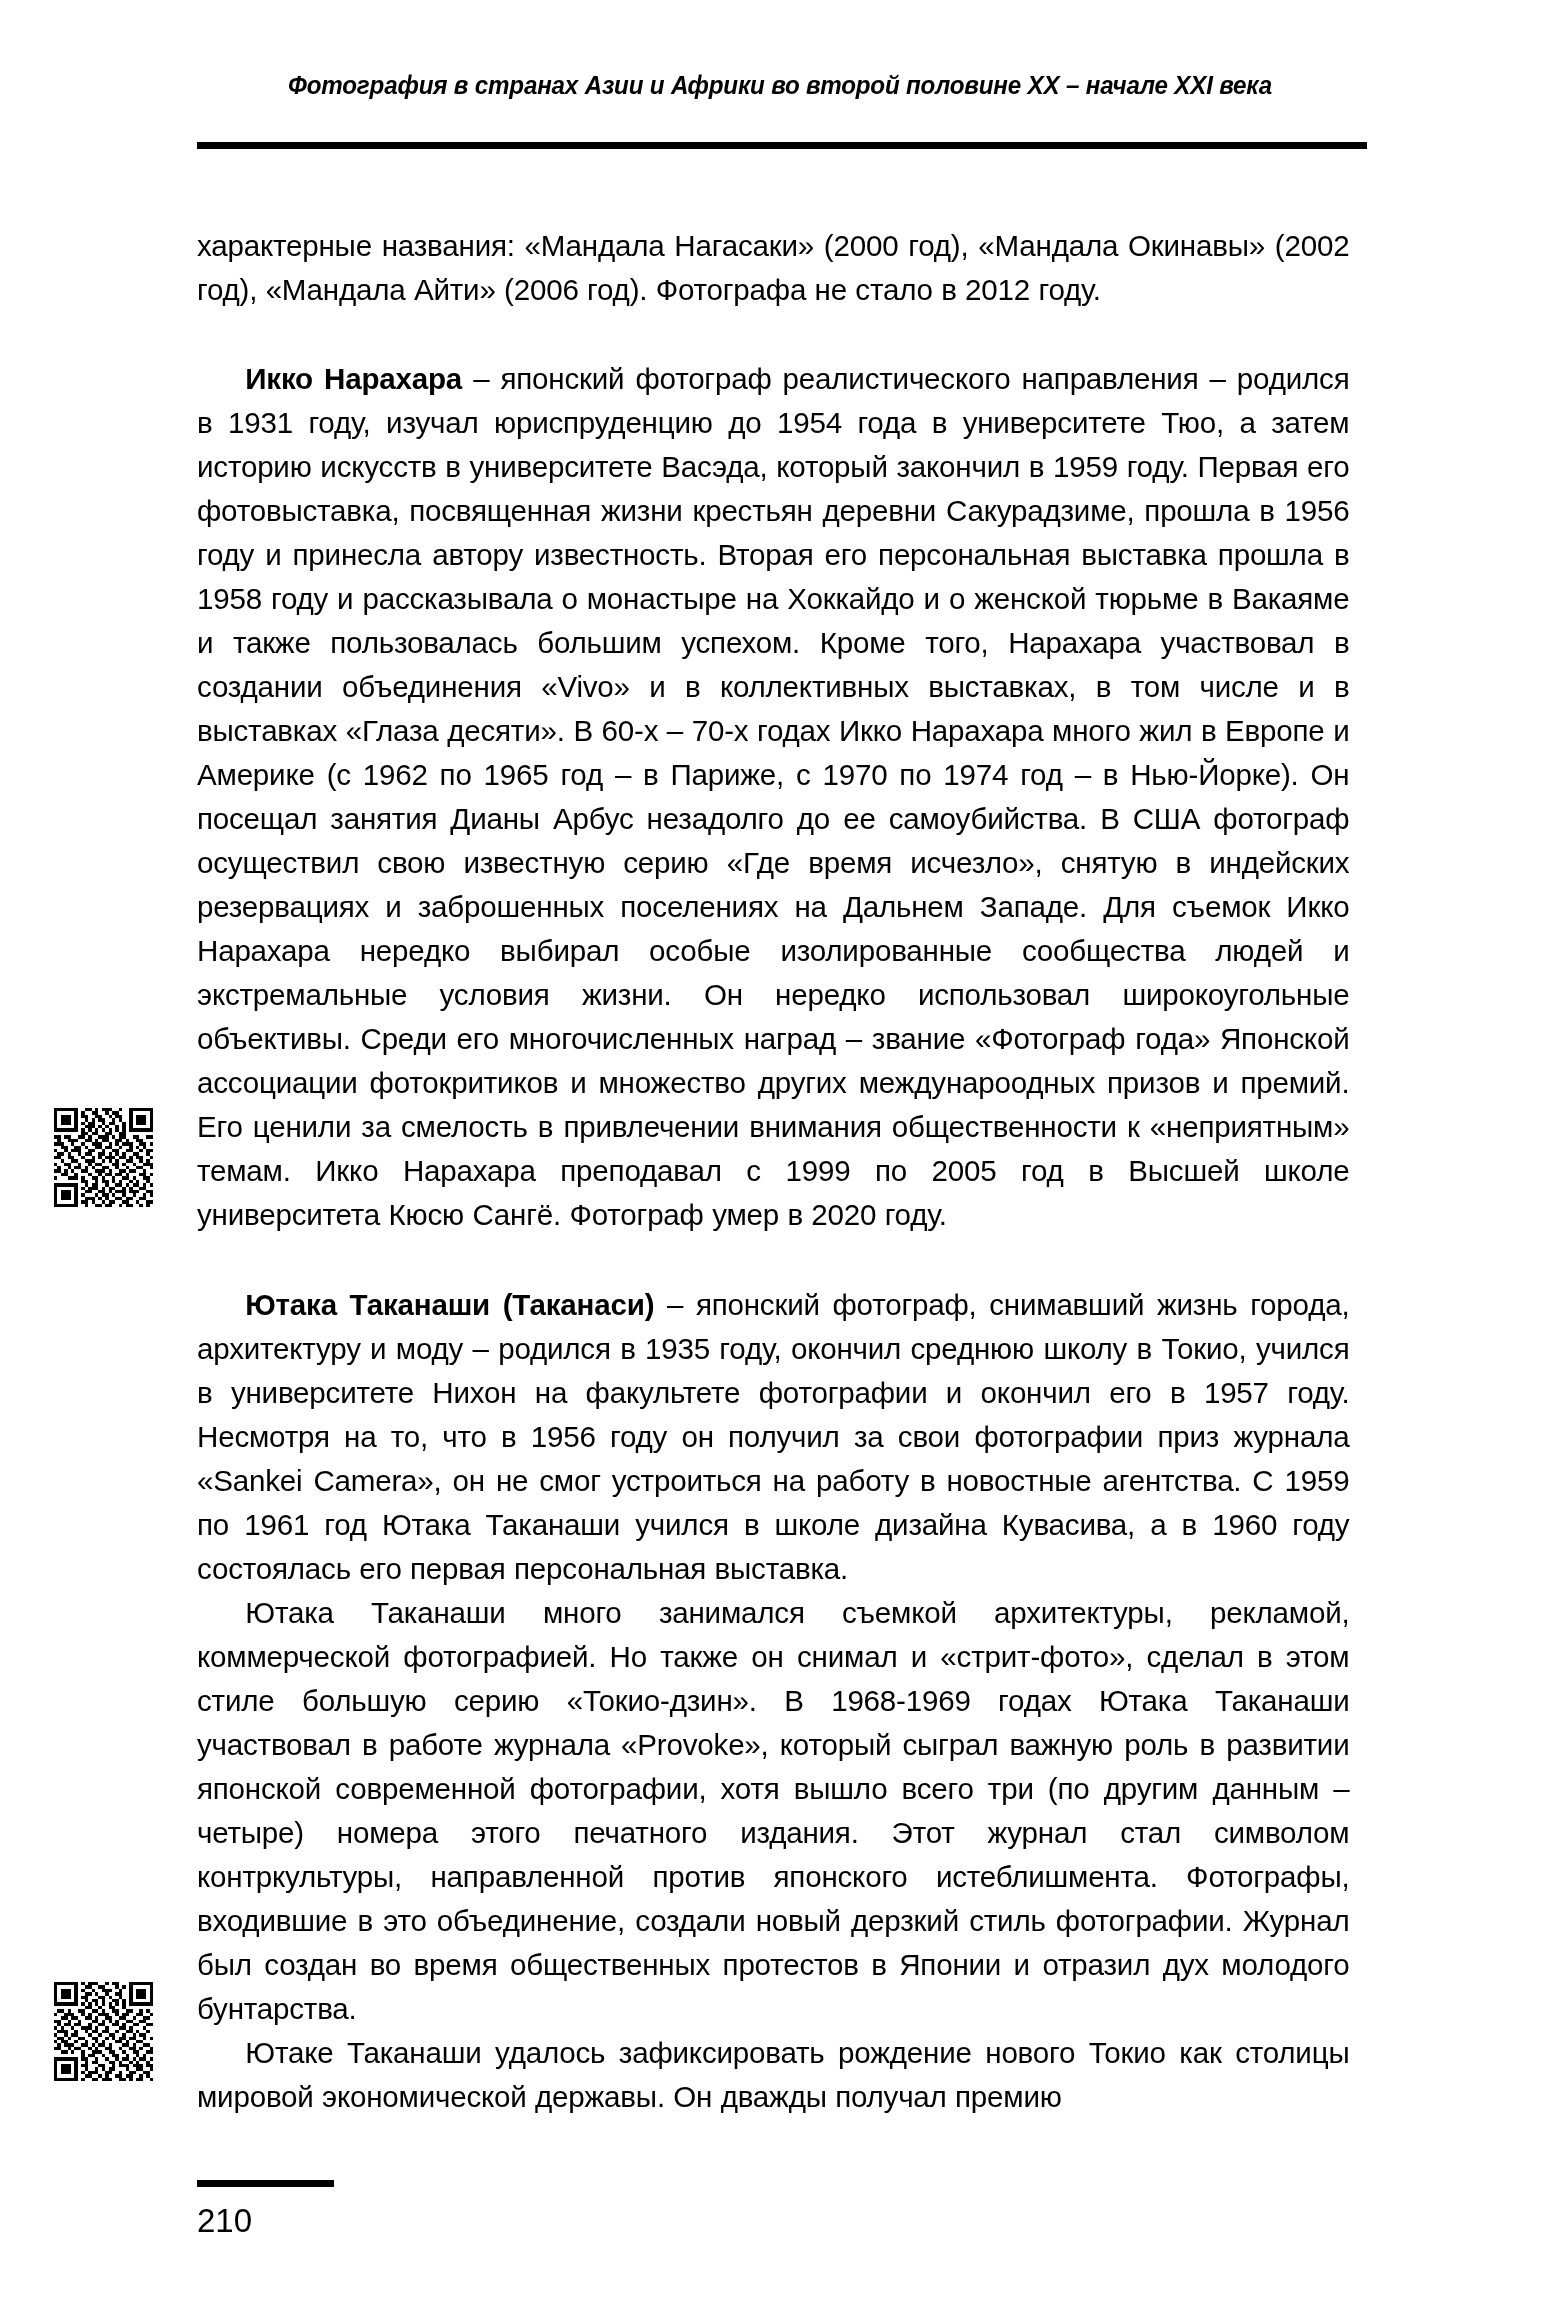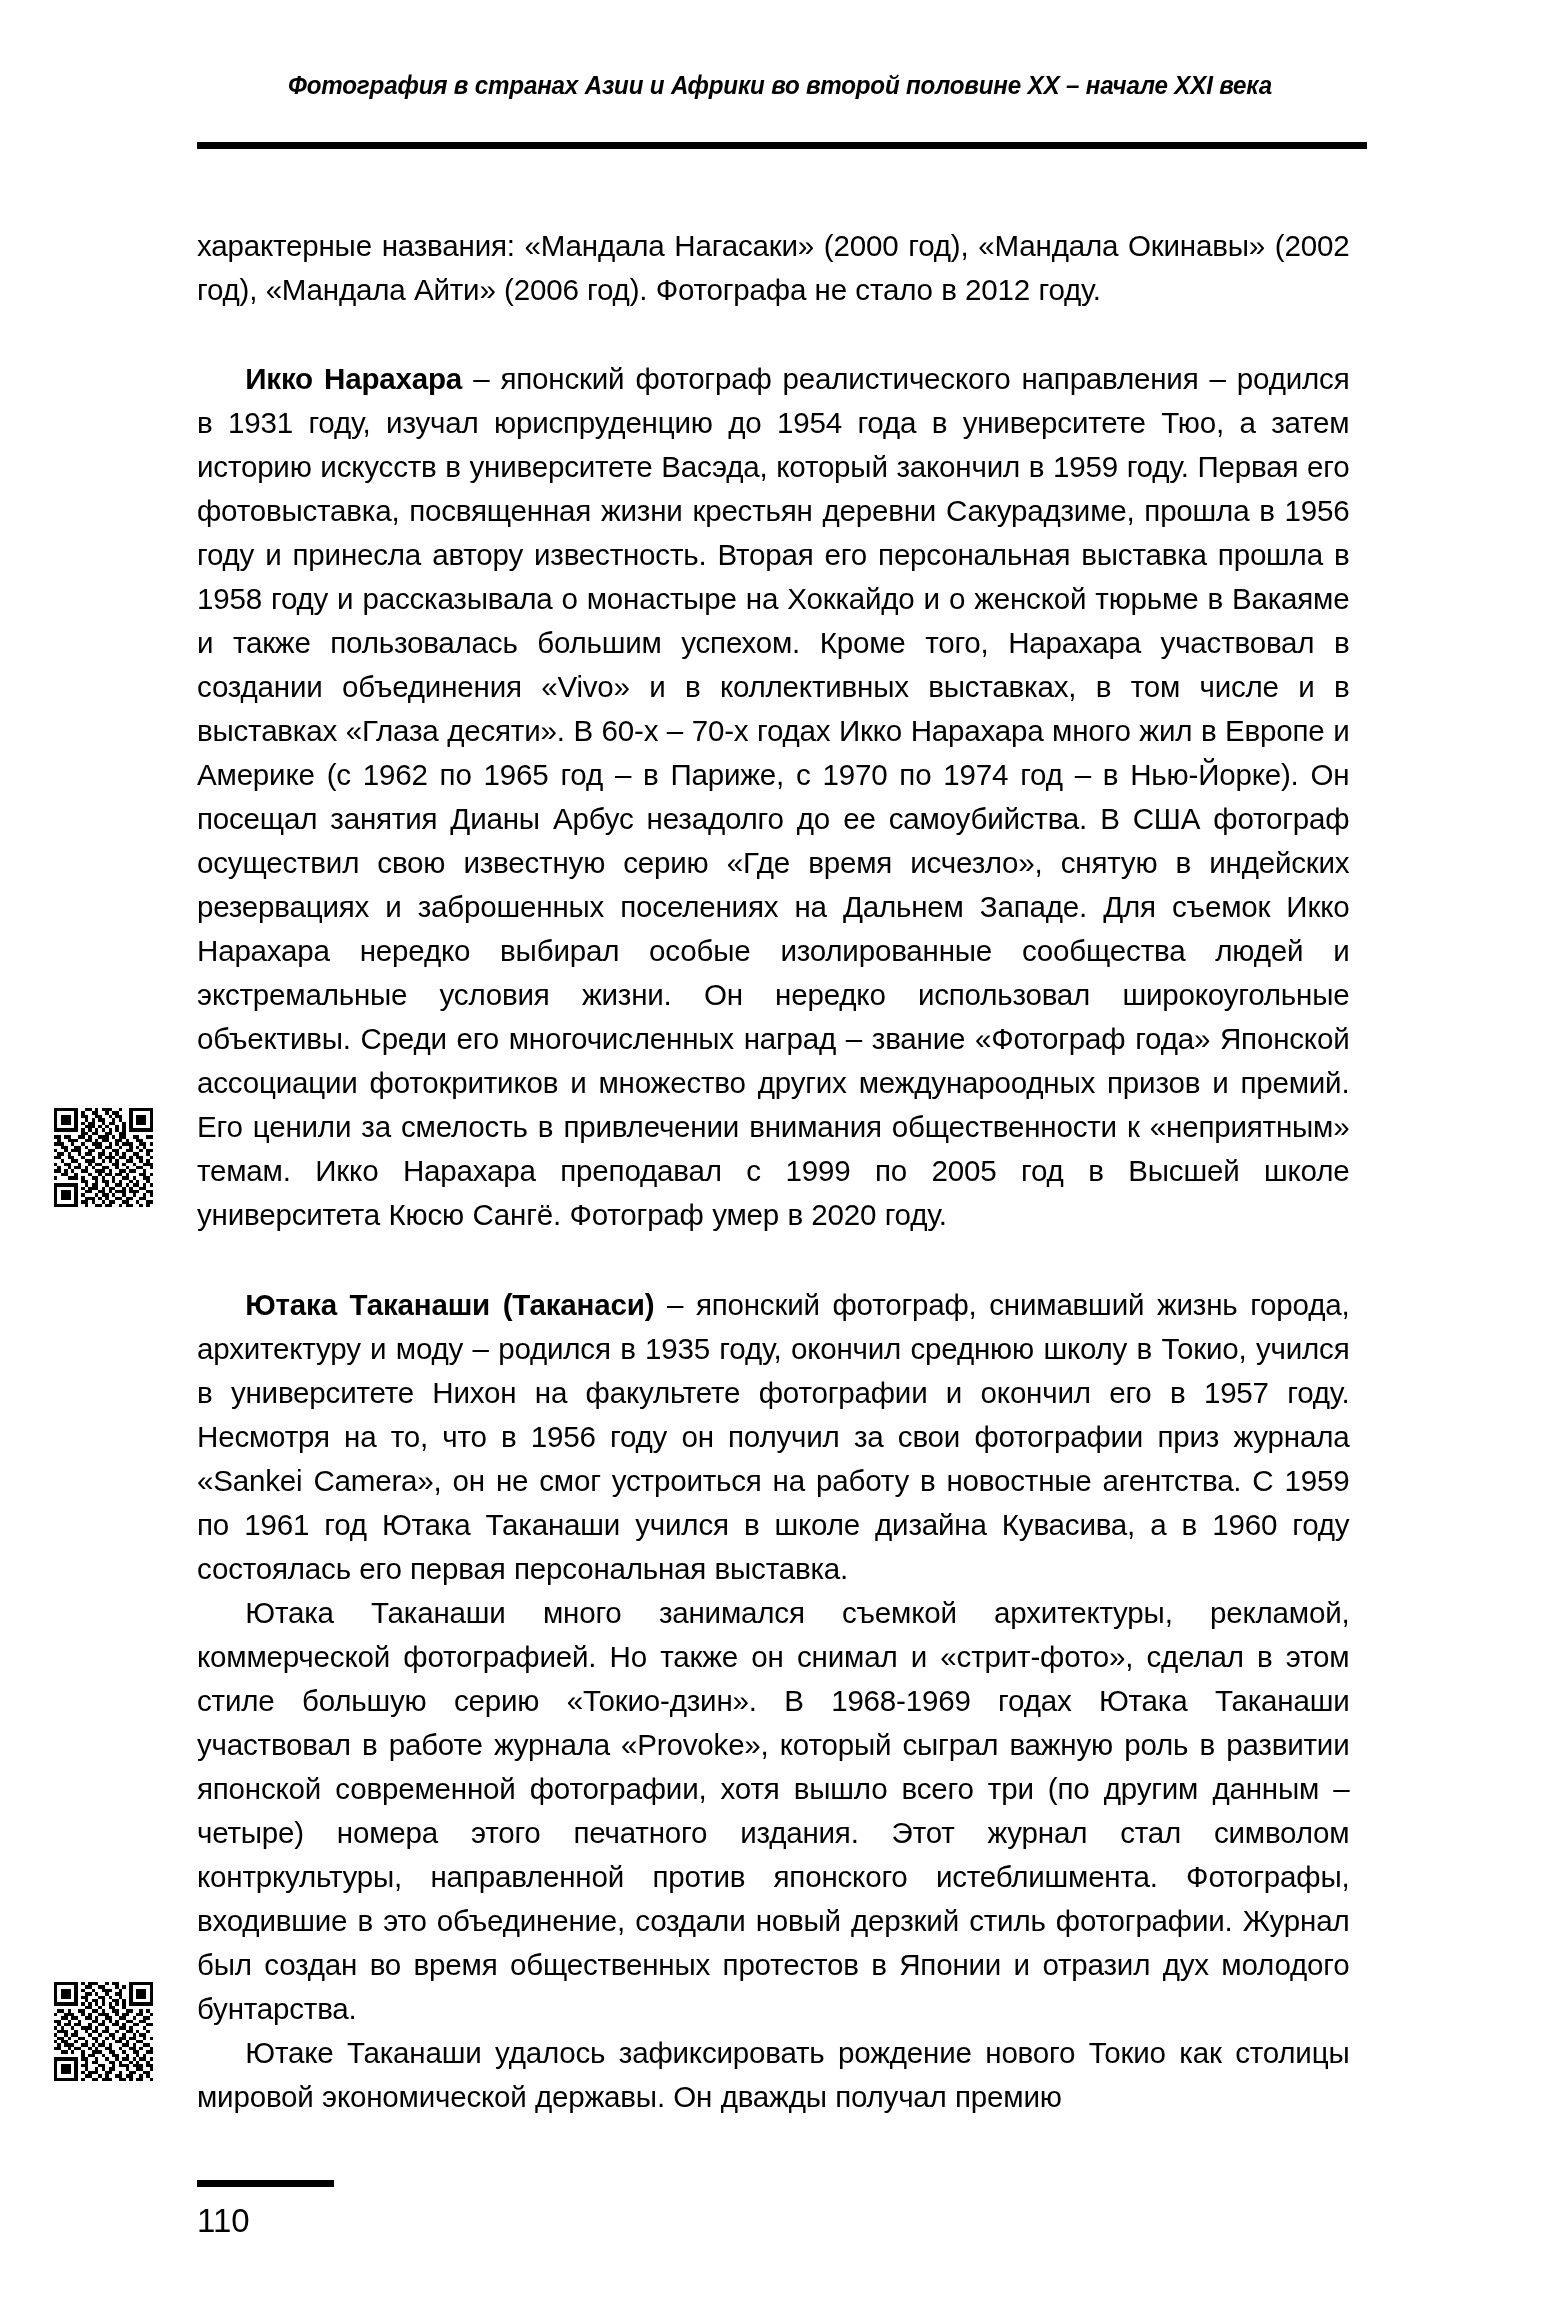--- a/index.html
+++ b/index.html
@@ -642,16 +642,16 @@
           <rect x="14" y="28" width="3" height="1"></rect>
           <rect x="19" y="28" width="2" height="1"></rect>
           <rect x="22" y="28" width="1" height="1"></rect>
           <rect x="24" y="28" width="2" height="1"></rect>
           <rect x="28" y="28" width="1" height="1"></rect>
       </g>
     </svg>
   </div>
 
   <div id="foot-rule"></div>
-  <div id="page-number">110</div>
+  <div id="page-number">210</div>
 
 </div>
 
 
 </body></html>

